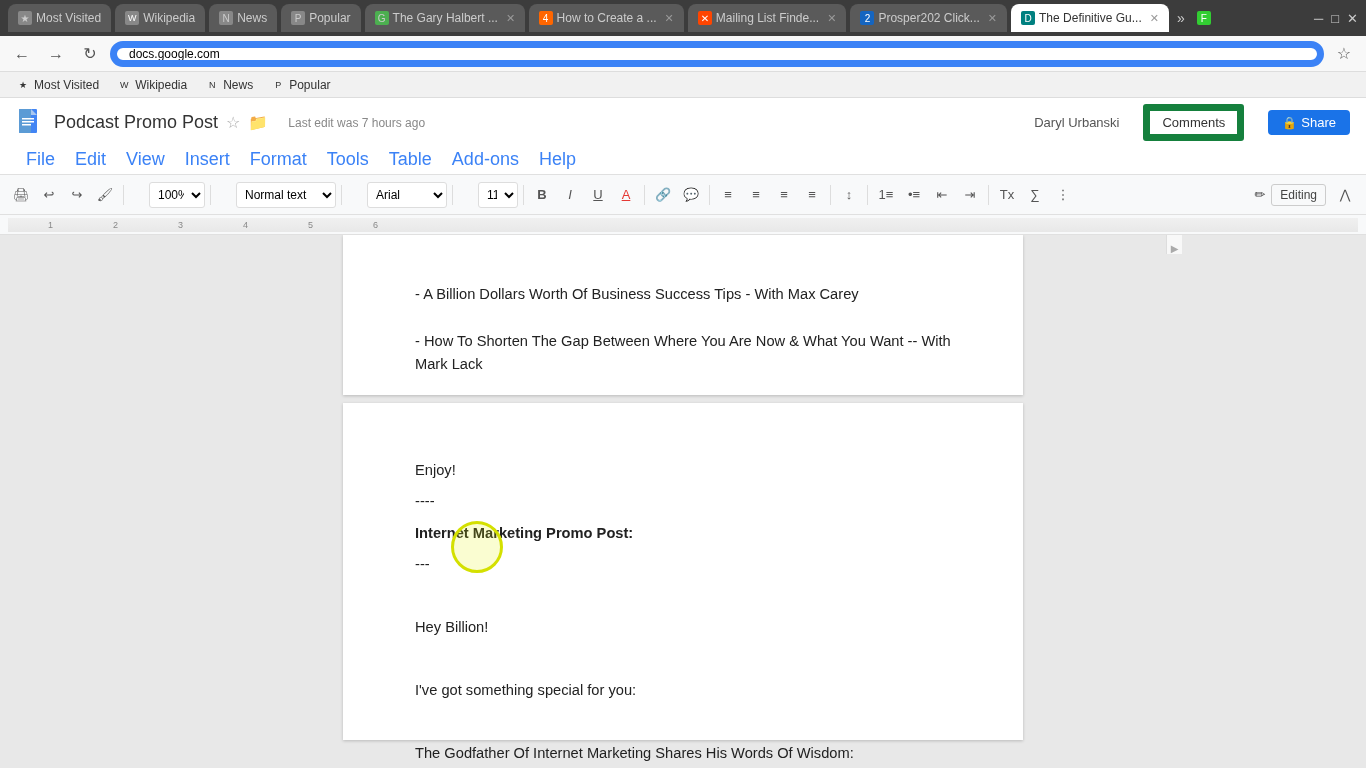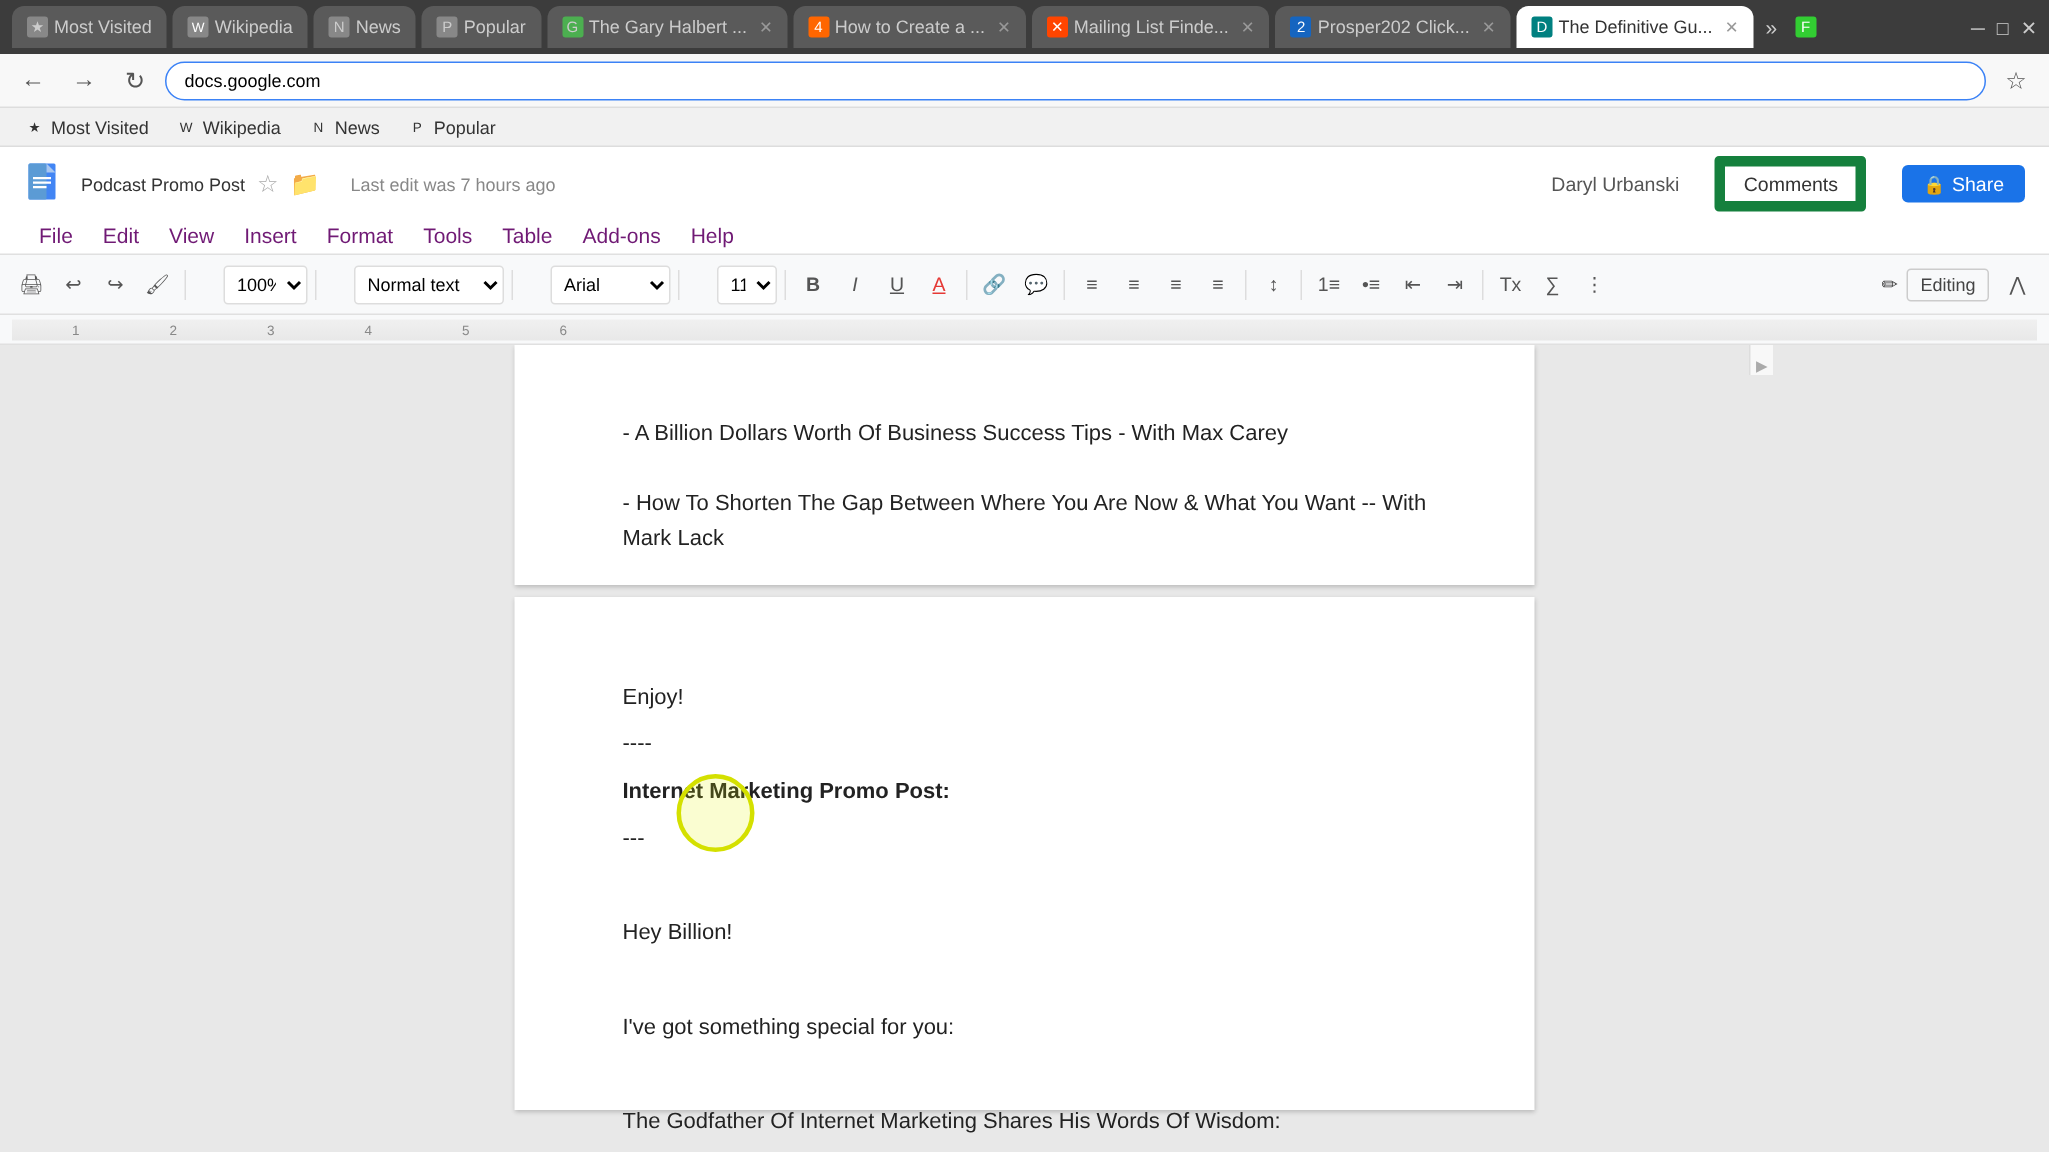--- a/index.html
+++ b/index.html
@@ -19,35 +19,35 @@
     .tab-favicon.blue { background: #1565C0; color: white; }
     .tab-favicon.teal { background: #008080; color: white; }
     .tab-favicon.lime { background: #32CD32; color: white; }
     .tab-close { margin-left: 4px; color: #999; font-size: 11px; }
     .tab-more { color: #ccc; font-size: 14px; margin: 0 4px; }
     .browser-actions { margin-left: auto; display: flex; align-items: center; gap: 8px; color: #ccc; font-size: 13px; }
 
     
     .address-bar-row { background: #f8f8f8; height: 36px; display: flex; align-items: center; padding: 0 8px; gap: 6px; border-bottom: 1px solid #ddd; }
     .nav-btn { width: 28px; height: 28px; display: flex; align-items: center; justify-content: center; color: #555; border-radius: 50%; cursor: pointer; font-size: 16px; }
-    .address-bar { flex: 1; height: 26px; border: 1px solid #3b82f6; border-radius: 13px; padding: 0 12px; font-size: 12px; background: white; }
+    .address-bar { flex: 1; height: 26px; border: 7px solid #3b82f6; border-radius: 13px; padding: 0 12px; font-size: 12px; background: white; }
 
     
     .bookmark-bar { background: #f1f1f1; height: 26px; display: flex; align-items: center; padding: 0 8px; gap: 2px; border-bottom: 1px solid #ddd; overflow: hidden; }
     .bookmark-item { display: flex; align-items: center; gap: 4px; padding: 2px 8px; border-radius: 3px; cursor: pointer; font-size: 12px; color: #333; white-space: nowrap; }
     .bm-icon { width: 14px; height: 14px; border-radius: 2px; display: inline-flex; align-items: center; justify-content: center; font-size: 9px; flex-shrink: 0; }
 
     
     .docs-container { background: white; height: calc(768px - 36px - 36px - 26px); display: flex; flex-direction: column; }
     .docs-header { padding: 6px 16px 0; border-bottom: 1px solid #e0e0e0; background: white; }
     .docs-title-row { display: flex; align-items: center; gap: 8px; margin-bottom: 4px; }
-    .docs-title { font-size: 12px; color: #333; font-weight: normal; }
+    .docs-title { font-size: 18px; color: #333; font-weight: normal; }
     .docs-star { color: #aaa; font-size: 16px; cursor: pointer; }
     .docs-folder { color: #aaa; font-size: 16px; cursor: pointer; }
-    .docs-menu-row { display: flex; align-items: flex-end; gap: 0; font-size: 14px; color: #701a75; }
+    .docs-menu-row { display: flex; align-items: flex-end; gap: 0; font-size: 18px; color: #3b82f6; }
     .docs-menu-item { padding: 4px 10px; cursor: pointer; border-radius: 3px; }
     .docs-last-edit { margin-left: 12px; color: #888; font-size: 12px; }
     .docs-actions { margin-left: auto; display: flex; align-items: center; gap: 24px; }
     .docs-user { font-size: 13px; color: #555; }
     .btn-comments { background: transparent; border: 7px solid #15803d; padding: 4px 12px; border-radius: 3px; cursor: pointer; font-size: 13px; color: #333; }
     .btn-share { background: #1a73e8; color: white; border: none; padding: 5px 14px; border-radius: 4px; cursor: pointer; font-size: 13px; display: flex; align-items: center; gap: 4px; }
     .btn-share .lock-icon { font-size: 12px; }
 
     
     .docs-toolbar { display: flex; align-items: center; padding: 4px 8px; gap: 2px; border-bottom: 1px solid #e0e0e0; background: #f8f9fa; flex-wrap: nowrap; overflow: hidden; height: 40px; }

